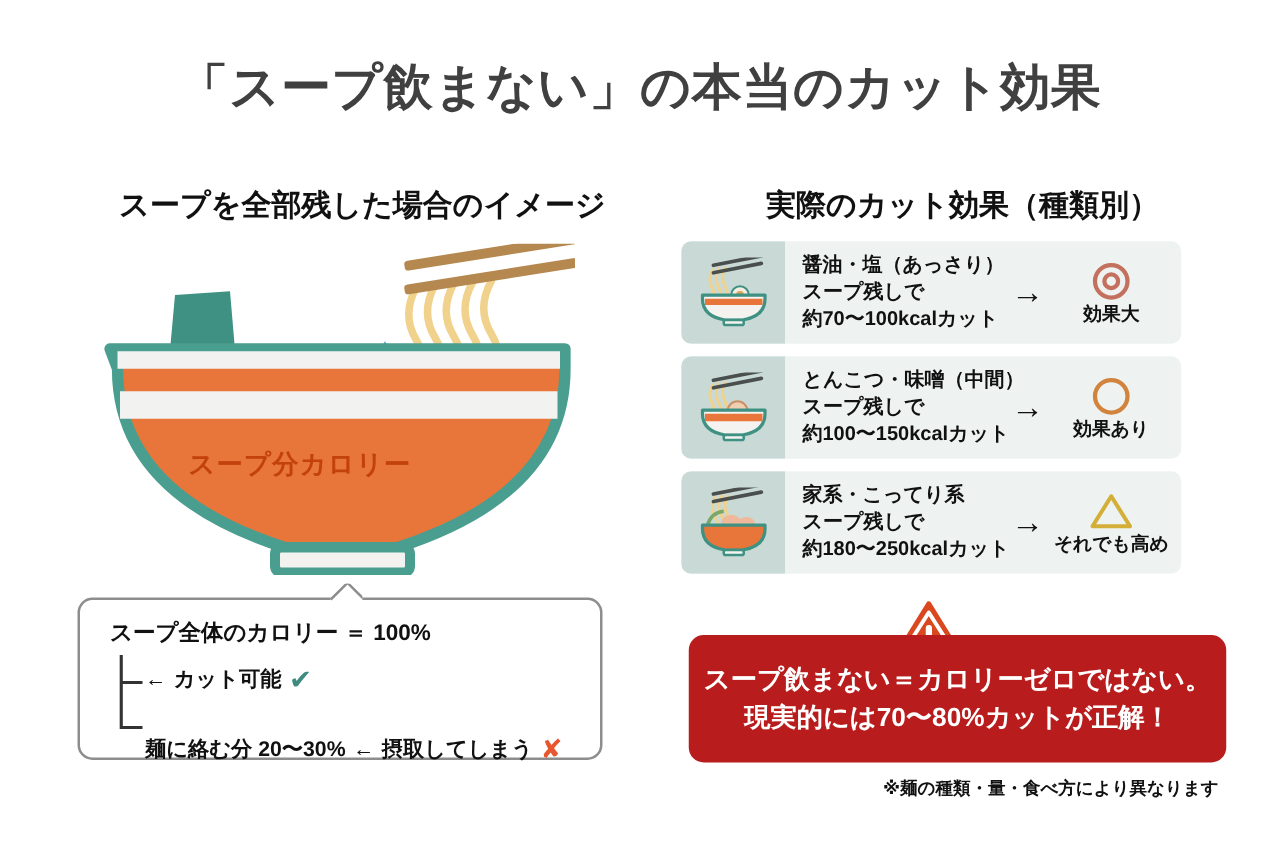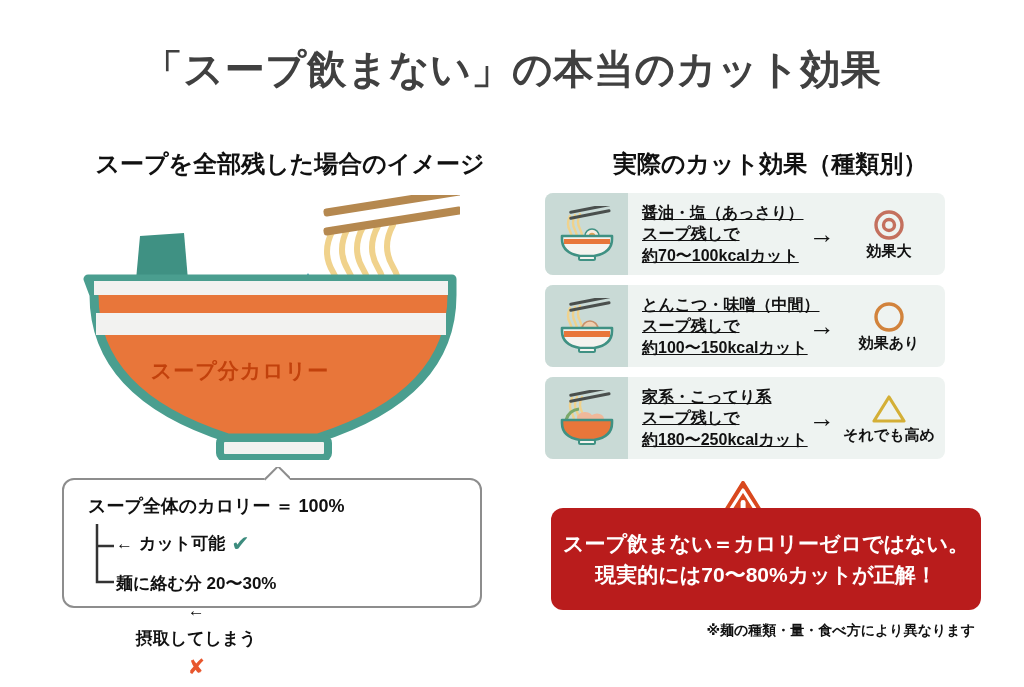--- a/index.html
+++ b/index.html
@@ -61,34 +61,34 @@
   }
   .co-line1{
     position:absolute;left:24px;top:14px;font-size:18px;font-weight:bold;color:#111;
     white-space:nowrap;
   }
   .co-row{
     position:absolute;font-size:17px;font-weight:bold;color:#111;white-space:nowrap;
     display:flex;align-items:center;gap:6px;
   }
   .co-row.r1{left:52px;top:52px;}
-  .co-row.r2{left:52px;top:92px;flex-direction:column;}
+  .co-row.r2{left:52px;top:108px;}
   .tree{
     position:absolute;left:30px;top:44px;width:22px;height:62px;
   }
   .mark-check{color:#3d8c7e;font-size:22px;font-weight:bold;line-height:1;}
   .mark-x{color:#e8562d;font-size:21px;font-weight:bold;line-height:1;}
   .arrow-left{font-size:17px;font-weight:bold;color:#111;}
 
   
   .cards{position:absolute;left:545px;top:193px;width:400px;}
   .card{
     position:relative;display:flex;align-items:stretch;
     height:82px;margin-bottom:10px;
-    border-radius:8px;overflow:hidden;background:#eef3f1;text-decoration:underline;
+    border-radius:8px;overflow:hidden;background:#eef3f1;
   }
   .card-icon{
     width:83px;flex:0 0 83px;background:#c9dad6;
     display:flex;align-items:center;justify-content:center;
   }
   .card-body{
     flex:1;display:flex;align-items:center;padding-left:14px;
   }
   .card-text{font-size:16px;font-weight:bold;color:#111;line-height:1.32;white-space:nowrap;}
   .card-text .t1{font-weight:bold;}

